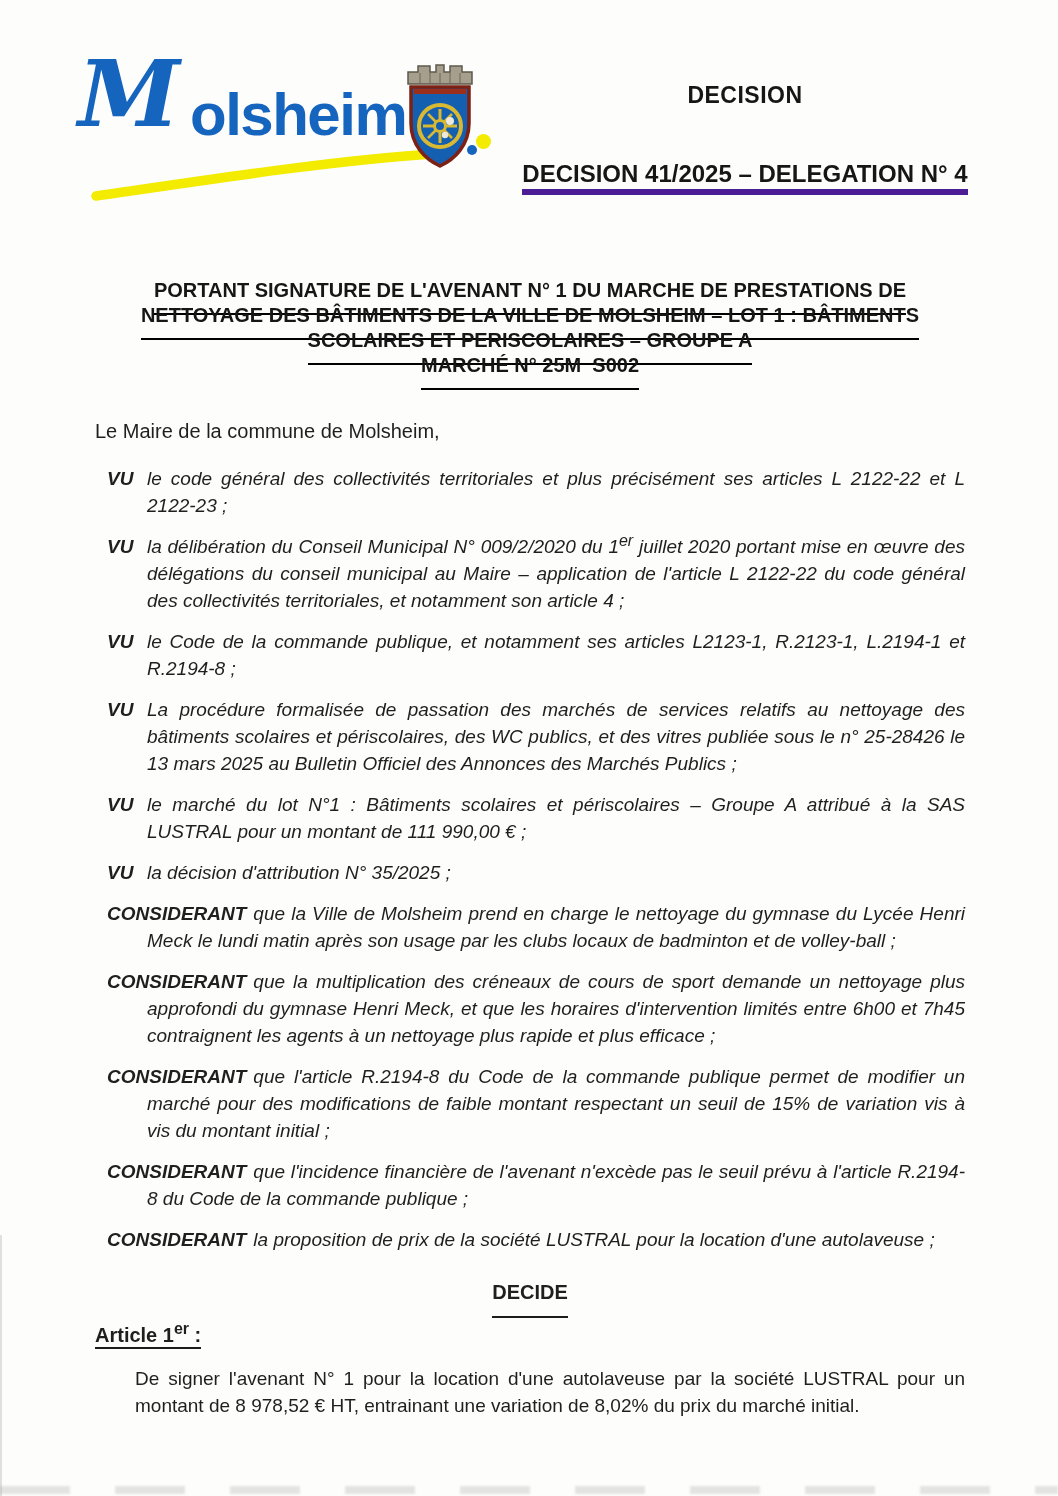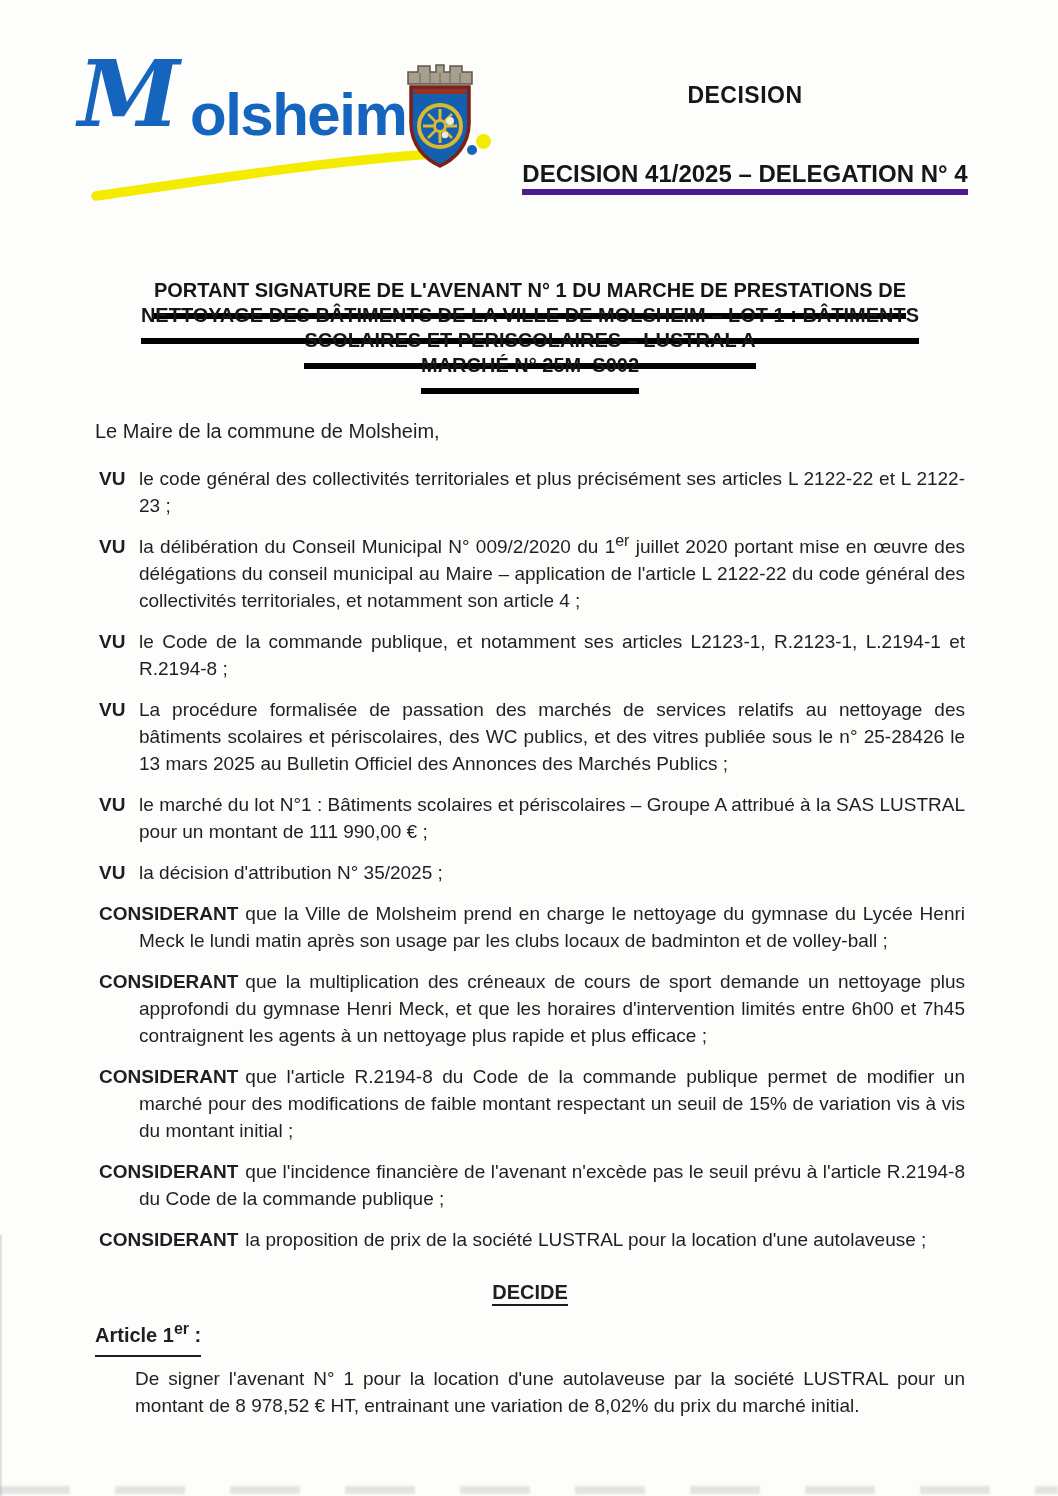--- a/index.html
+++ b/index.html
@@ -26,31 +26,31 @@
   .dot-blue { position:absolute; left:389px; top:87px; width:10px; height:10px;
     border-radius:50%; background:#1565bf; }
   .header-right { position:absolute; left:500px; top:74px; width:490px; text-align:center; }
   .doc-title { font-size:23px; font-weight:bold; letter-spacing:0.5px; line-height:42px; color:#161616; }
   .doc-subtitle { margin-top:44px; font-size:24px; font-weight:bold; white-space:nowrap; color:#161616; }
   .doc-subtitle span { border-bottom:6px solid #4c1d95; padding-bottom:2px; }
   
   .doc-body { position:absolute; left:95px; top:278px; width:870px; font-size:19px; line-height:27px; }
   .subject { text-align:center; font-weight:bold; font-size:20px; line-height:25px; margin-bottom:40px; color:#161616; }
   .subject-line { white-space:nowrap; }
-  .subject-line span { border-bottom:6px solid #000000; padding-bottom:12px; white-space:pre; }
+  .subject-line span { border-bottom:2px solid #000000; padding-bottom:12px; white-space:pre; }
   .salutation { font-weight:normal; font-size:20px; margin:0 0 20px 0; }
-  .clause { padding-left:40px; text-indent:-40px; text-align:justify; margin:0 0 14px 4px; }
+  .clause { padding-left:40px; text-indent:-40px; text-align:justify; margin:0 0 14px 12px;font-style:italic; }
   .clause .label { font-weight:bold; display:inline-block; text-indent:0; }
   .clause.vu .label { width:40px; }
   .clause.cons .label { margin-right:7px; }
   sup { font-size:16px; line-height:0; }
   .decide { text-align:center; font-weight:bold; font-size:20px; margin:26px 0 16px 0; }
-  .decide span { border-bottom:2px solid #1c1c1c; padding-bottom:1px; }
+  .decide span { border-bottom:2px solid #1c1c1c; padding-bottom:13px; }
   .article-title { font-weight:bold; font-size:20px; margin:0; }
-  .article-title .u { border-bottom:2px solid #1c1c1c; padding-bottom:9px; }
+  .article-title .u { border-bottom:2px solid #1c1c1c; padding-bottom:1px; }
   .article-body { margin:16px 0 0 40px; text-align:justify; }
   
   .scan-left { position:absolute; left:0; top:1235px; width:2px; height:261px; background:#c9c9c9; opacity:.55; }
   .scan-bottom {
     position:absolute; left:0; bottom:2px; width:100%; height:8px; opacity:.5;
     background:repeating-linear-gradient(90deg,
       rgba(110,110,110,.35) 0 70px, rgba(255,255,255,0) 70px 115px);
     filter:blur(1.2px);
   }
 </style>
@@ -94,21 +94,21 @@
   <div class="header-right">
     <div class="doc-title">DECISION</div>
     <div class="doc-subtitle"><span>DECISION 41/2025 – DELEGATION N° 4</span></div>
   </div>
 
   <div class="doc-body">
 
     <div class="subject">
       <div class="subject-line"><span>PORTANT SIGNATURE DE L'AVENANT N° 1 DU MARCHE DE PRESTATIONS DE</span></div>
       <div class="subject-line"><span>NETTOYAGE DES BÂTIMENTS DE LA VILLE DE MOLSHEIM – LOT 1 : BÂTIMENTS</span></div>
-      <div class="subject-line"><span>SCOLAIRES ET PERISCOLAIRES – LUSTRAL A</span></div>
+      <div class="subject-line"><span>SCOLAIRES ET PERISCOLAIRES – GROUPE A</span></div>
       <div class="subject-line"><span>MARCHÉ N° 25M&nbsp; S002</span></div>
     </div>
 
     <p class="salutation">Le Maire de la commune de Molsheim,</p>
 
     <div class="clause vu"><span class="label">VU</span><span>le code général des collectivités territoriales et plus précisément ses articles L 2122-22 et L 2122-23 ;</span></div>
 
     <div class="clause vu"><span class="label">VU</span><span>la délibération du Conseil Municipal N° 009/2/2020 du 1</span><sup>er</sup><span> juillet 2020 portant mise en œuvre des délégations du conseil municipal au Maire – application de l'article L 2122-22 du code général des collectivités territoriales, et notamment son article 4 ;</span></div>
 
     <div class="clause vu"><span class="label">VU</span><span>le Code de la commande publique, et notamment ses articles L2123-1, R.2123-1, L.2194-1 et R.2194-8 ;</span></div>

